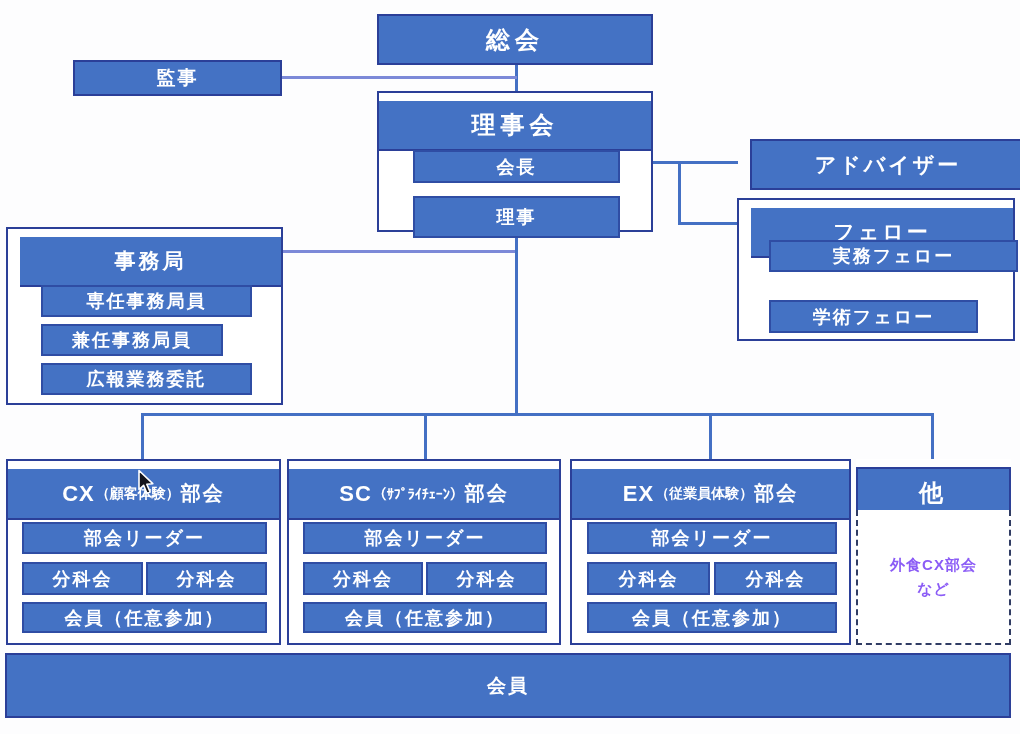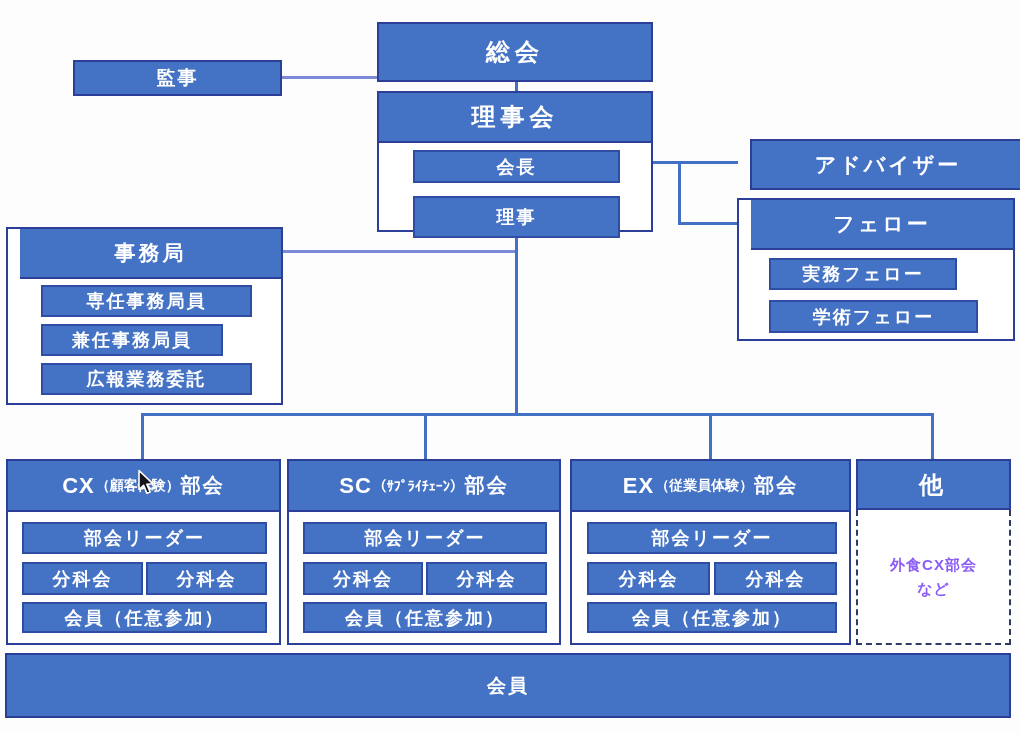--- a/index.html
+++ b/index.html
@@ -7,21 +7,21 @@
     position:relative;width:1020px;height:734px;background:#fdfdfe;overflow:hidden;
     font-family:"Liberation Sans","DejaVu Sans",sans-serif;
   }
   .box,.chead,.item{
     box-sizing:border-box;display:flex;align-items:center;justify-content:center;
     background:#4472c4;color:#ffffff;font-weight:600;letter-spacing:2px;
     text-align:center;white-space:nowrap;
   }
   .box{position:absolute;border:2px solid #2b3f98;}
   .container{position:absolute;box-sizing:border-box;background:#ffffff;border:2px solid #2b3f98;}
-  .chead{position:absolute;left:0;top:0;right:0;border-bottom:2px solid #2b3f98;}
+  .chead{position:absolute;left:0;top:8px;right:0;border-bottom:2px solid #2b3f98;}
   .item{position:absolute;border:2px solid #2f4da4;font-size:18px;}
   .hdr-xl{font-size:24px;letter-spacing:5px;}
   .hdr-lg{font-size:21px;letter-spacing:3px;margin-left:12px;}
   .line{position:absolute;background:#4470c4;}
   .line.light{background:#7c89d8;}
   .bukai-head .lat{font-size:22px;letter-spacing:1px;}
   .bukai-head .paren{font-size:14px;letter-spacing:0;margin:0 1px;}
   .bukai-head .jp{font-size:20px;letter-spacing:2px;}
   .dashed-body{
     position:absolute;left:0;right:0;top:51px;bottom:0;box-sizing:border-box;
@@ -42,21 +42,21 @@
   <div class="line" style="left:678px;top:161px;width:3px;height:64px"></div>
   <div class="line" style="left:678px;top:222px;width:60px;height:3px"></div>
   <div class="line light" style="left:283px;top:250px;width:233px;height:3px"></div>
   <div class="line" style="left:515px;top:231px;width:3px;height:184px"></div>
   <div class="line" style="left:141px;top:413px;width:792px;height:3px"></div>
   <div class="line" style="left:141px;top:413px;width:3px;height:46px"></div>
   <div class="line" style="left:424px;top:413px;width:3px;height:46px"></div>
   <div class="line" style="left:709px;top:413px;width:3px;height:46px"></div>
   <div class="line" style="left:931px;top:413px;width:3px;height:46px"></div>
 
-  <div class="box hdr-xl" style="left:377px;top:22px;width:276px;height:60px">
+  <div class="box hdr-xl" style="left:377px;top:14px;width:276px;height:51px">
     <span>総会</span>
   </div>
 
   <div class="box" style="left:73px;top:60px;width:209px;height:36px;font-size:19px">
     <span>監事</span>
   </div>
 
   <div class="container" style="left:377px;top:91px;width:276px;height:141px">
     <div class="chead hdr-xl" style="height:50px">
       <span>理事会</span>
@@ -70,21 +70,21 @@
   </div>
 
   <div class="box hdr-lg" style="left:738px;top:139px;width:276px;height:51px">
     <span>アドバイザー</span>
   </div>
 
   <div class="container" style="left:737px;top:198px;width:278px;height:143px">
     <div class="chead hdr-lg" style="height:50px">
       <span>フェロー</span>
     </div>
-    <div class="item" style="left:30px;top:58px;width:188px;height:32px">
+    <div class="item" style="left:30px;top:40px;width:249px;height:32px">
       <span>実務フェロー</span>
     </div>
     <div class="item" style="left:30px;top:100px;width:209px;height:33px">
       <span>学術フェロー</span>
     </div>
   </div>
 
   <div class="container" style="left:6px;top:227px;width:277px;height:178px">
     <div class="chead hdr-lg" style="height:50px">
       <span>事務局</span>

